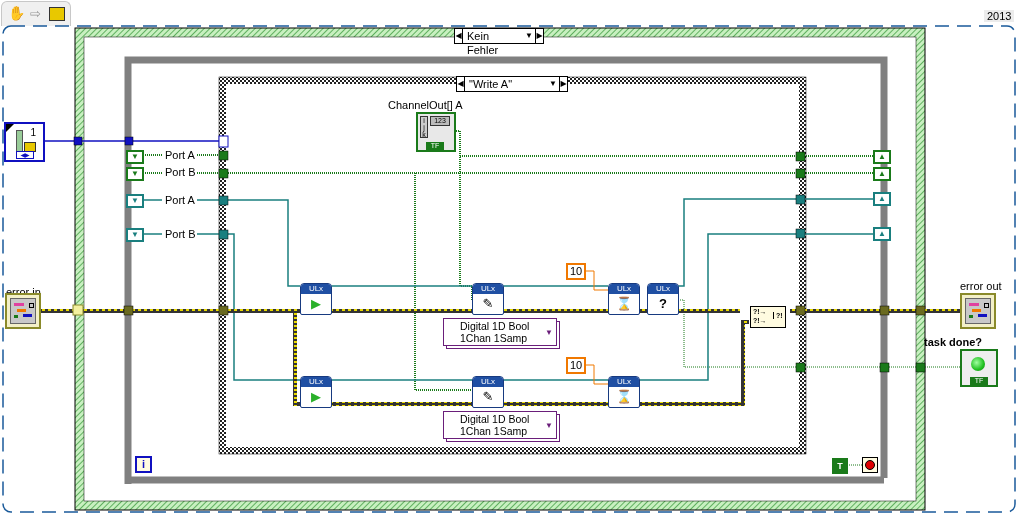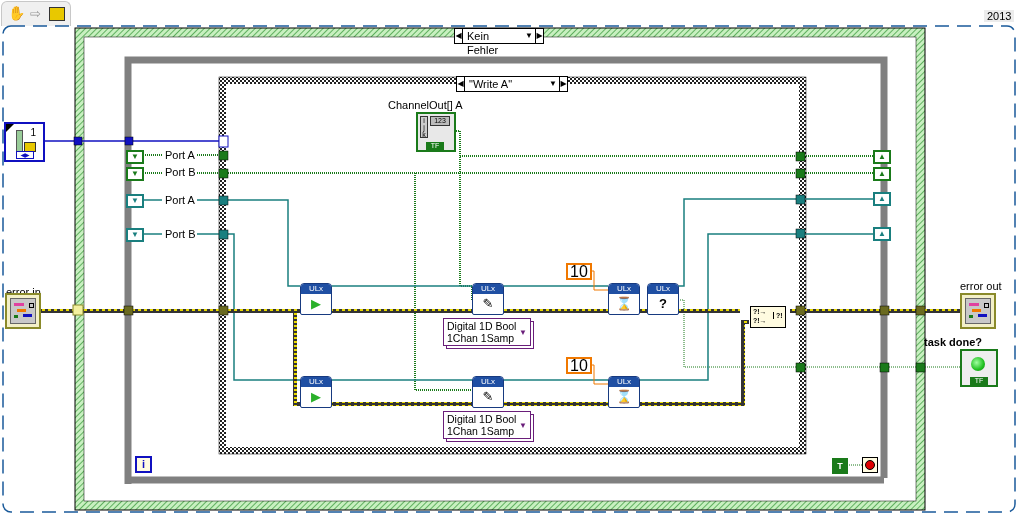--- a/index.html
+++ b/index.html
@@ -9,22 +9,22 @@
   .yearlabel { left:984px; top:10px; background:#ececec; padding:0 3px; font-size:11px; }
   .txt { white-space:nowrap; }
   .selector { background:#fff; border:1px solid #000; height:14px; line-height:14px; font-size:11px; display:flex; align-items:stretch; }
   .selector .arr { width:7px; background:#fff; border-right:1px solid #000; font-size:8px; text-align:center; line-height:14px; }
   .selector .arr.r { border-right:none; border-left:1px solid #000; }
   .selector .lbl { padding:0 4px; flex:1; }
   .selector .dd { font-size:8px; padding-right:2px; }
   .node { width:30px; height:30px; border:1px solid #173a80; border-radius:4px 4px 2px 2px; background:#fff; overflow:hidden; }
   .node .hd { height:10px; background:#1f4fa3; color:#fff; font-size:8px; text-align:center; line-height:10px; }
   .node .ic { font-size:13px; text-align:center; line-height:20px; }
-  .poly { border:1px solid #6a1e7a; background:#fff; font-size:10.5px; line-height:12px; padding:1px 3px; box-shadow:3px 3px 0 -1px #fff, 3px 3px 0 0 #6a1e7a; }
-  .const10 { border:2px solid #f07800; background:#fff; font-size:16px; padding:0 2px; line-height:13px; }
+  .poly { border:1px solid #6a1e7a; background:#fff; font-size:10.5px; line-height:12px; padding:1px 16px; box-shadow:3px 3px 0 -1px #fff, 3px 3px 0 0 #6a1e7a; }
+  .const10 { border:2px solid #f07800; background:#fff; font-size:11px; padding:0 2px; line-height:13px; }
   .enumc { width:14px; height:10px; border:2px solid; background:#fff; text-align:center; font-size:8px; line-height:10px; }
   .cluster { border:2px solid #8a8a2a; background:#f3f0c8; }
   .clusterin { position:absolute; left:3px; top:3px; right:3px; bottom:3px; background:#c8c8c8; border:1px solid #666; }
 </style>
 </head>
 <body>
 
 <div class="abs tabbar">
   <span class="abs" style="left:6px;top:3px;font-size:14px;">✋</span>
   <span class="abs" style="left:28px;top:4px;font-size:13px;color:#999;">⇨</span>

